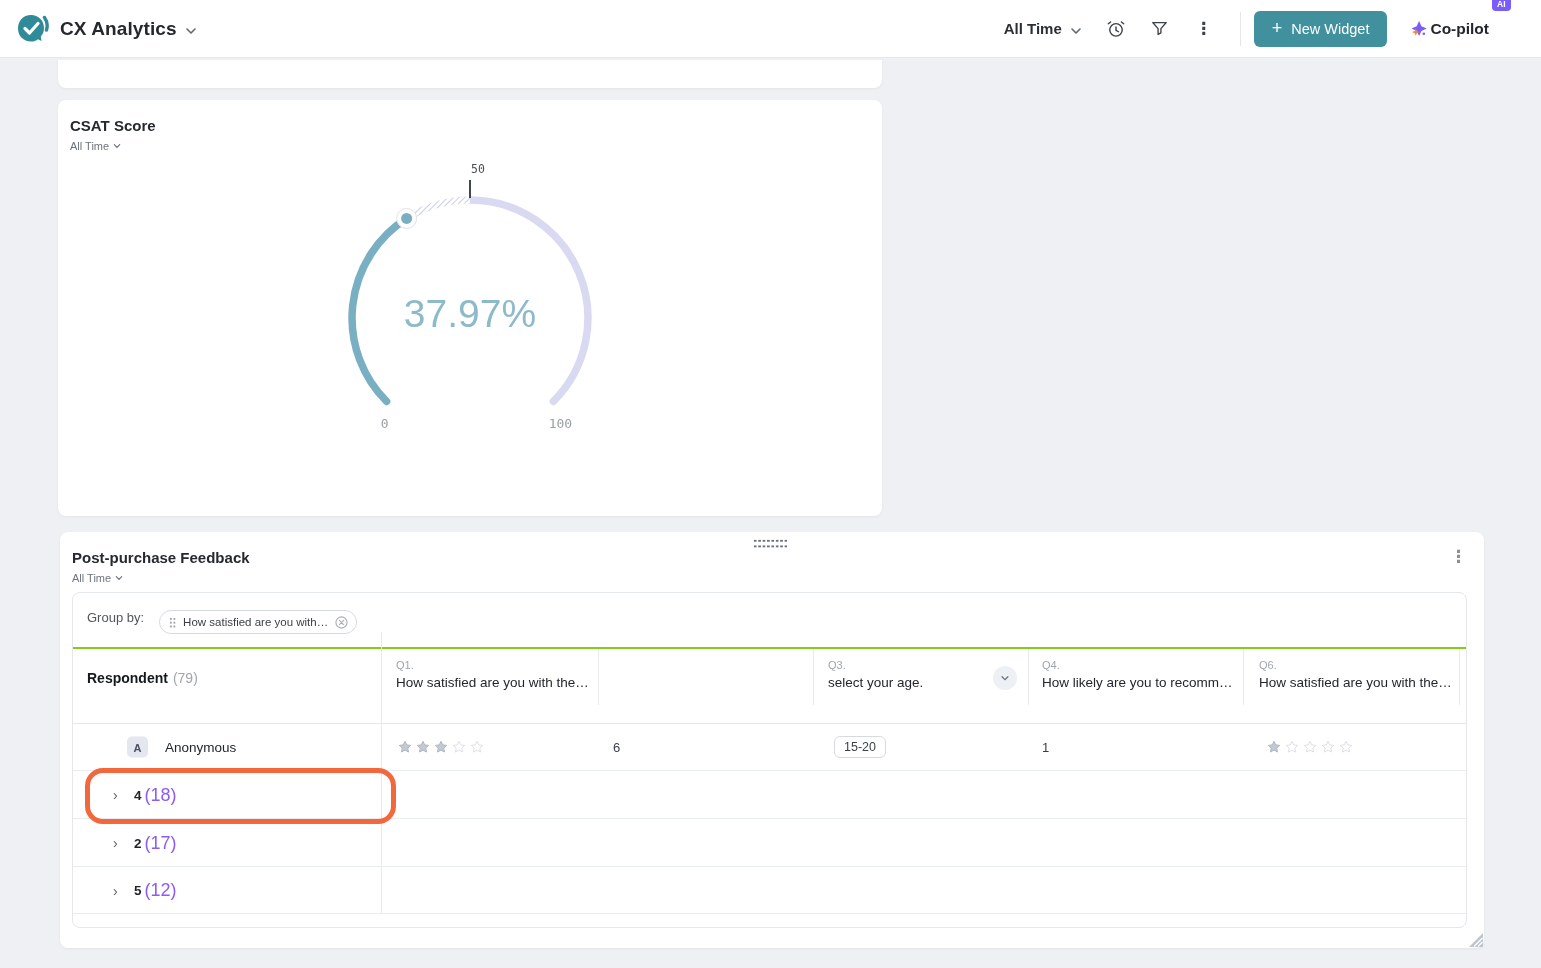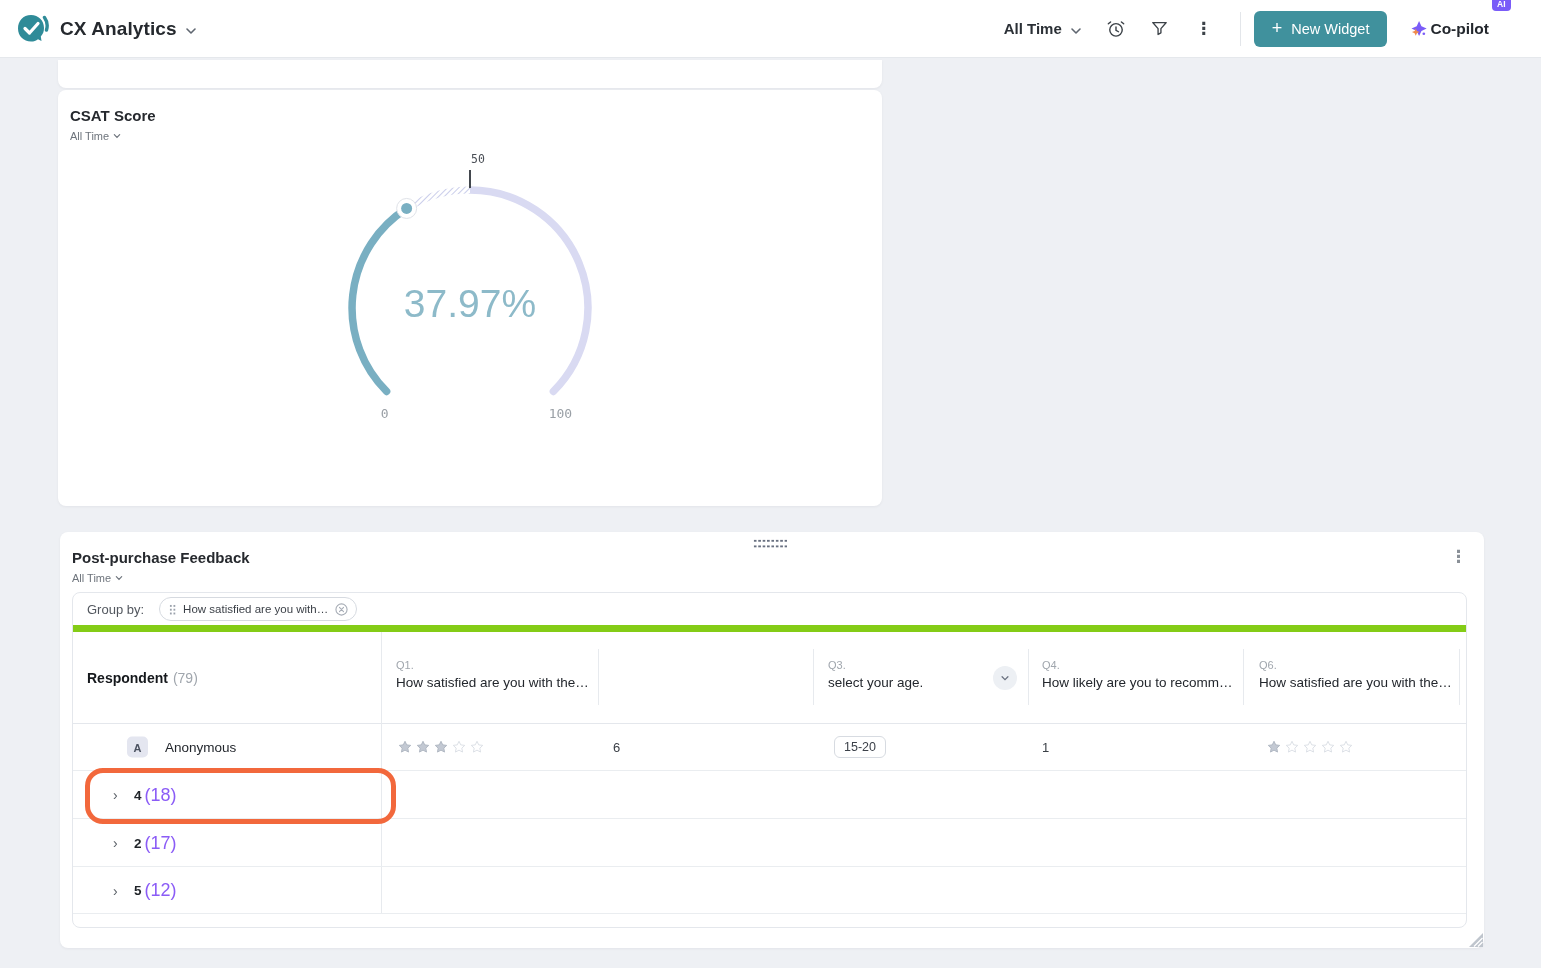--- a/index.html
+++ b/index.html
@@ -21,41 +21,41 @@
                     font-size:14.5px; font-family:inherit; display:flex; align-items:center; gap:9px; cursor:pointer; }
   .new-widget-btn .plus { font-size:18px; font-weight:400; line-height:1; margin-top:-2px; }
   .copilot { position:relative; display:flex; align-items:center; margin-left:24px; cursor:pointer; }
   .copilot-label { font-size:15.5px; font-weight:700; color:#23272d; }
   .ai-badge { position:absolute; right:-22px; top:-22px; background:#7a5cf8; color:#fff; font-size:8.5px; font-weight:700;
               padding:2px 5px; border-radius:4px; letter-spacing:.3px; }
 
   
   .card { position:absolute; background:#fff; border-radius:8px; box-shadow:0 1px 3px rgba(16,24,40,.05); }
   .strip-above { left:58px; top:60px; width:824px; height:28px; border-radius:0 0 8px 8px; }
-  .csat-card { left:58px; top:90px; width:824px; height:416px;text-align:center; }
+  .csat-card { left:58px; top:100px; width:824px; height:416px;text-align:center; }
   .fb-card { left:60px; top:532px; width:1424px; height:416px; }
 
   .w-title { position:absolute; left:12px; top:17px; font-size:15px; font-weight:700; color:#26292e; }
   .w-time { position:absolute; left:12px; top:40px; font-size:11px; color:#6e747c; display:flex; align-items:center; gap:4px; cursor:pointer; }
   .w-time svg { width:8px; height:8px; }
 
   .gauge-value { font-family:"Liberation Sans","DejaVu Sans",sans-serif; }
   .axis-mono { font-family:"DejaVu Sans Mono",monospace; }
 
   .csat-legend { position:absolute; left:0; right:14px; top:485px; display:flex; align-items:center; justify-content:center; gap:8px; }
   .csat-legend .dash { width:13px; height:2px; background:#9aa0a6; }
   .csat-legend .lbl { font-size:10.5px; color:#3c4043; }
 
   
   .drag-dots { position:absolute; left:693px; top:6px; width:34px; height:12px; cursor:grab;
                background-image:radial-gradient(circle,#687080 1.1px,transparent 1.4px); background-size:4.4px 5.6px; }
   .fb-kebab { position:absolute; left:1390px; top:16px; width:16px; height:24px; text-align:center; cursor:pointer; }
 
   .panel { position:absolute; left:12px; top:60px; width:1395px; height:336px; border:1px solid #e4e7ec; border-radius:8px; overflow:hidden; }
-  .groupbar { position:absolute; left:0; top:0; width:100%; height:39px; border-bottom:7px solid #84cc16; display:flex; align-items:center; padding-left:14px; }
+  .groupbar { position:absolute; left:0; top:17px; width:100%; height:39px; border-bottom:2px solid #84cc16; display:flex; align-items:flex-start; padding-left:14px; }
   .groupbar .gb-label { font-size:13px; color:#52575e; }
   .chip { display:flex; align-items:center; margin-left:15px; height:24px; border:1px solid #d6dae0; border-radius:13px;
           padding:0 8px 0 9px; gap:7px; background:#fff; cursor:pointer; }
   .chip-grip { width:7px; height:11px; background-image:radial-gradient(circle,#9aa1ab 1px,transparent 1.2px); background-size:3.6px 3.8px; }
   .chip-text { font-size:11.5px; color:#3a3f46; }
 
   .thead { position:absolute; left:0; top:39px; width:100%; height:92px; border-bottom:1px solid #e4e7ec; }
   .resp-head { position:absolute; left:14px; top:0; height:92px; display:flex; align-items:center; font-size:14px; font-weight:700; color:#15181c; }
   .resp-count { font-weight:400; color:#a0a6ad; margin-left:5px; }
   .qcol { position:absolute; top:27px; width:195px; }

